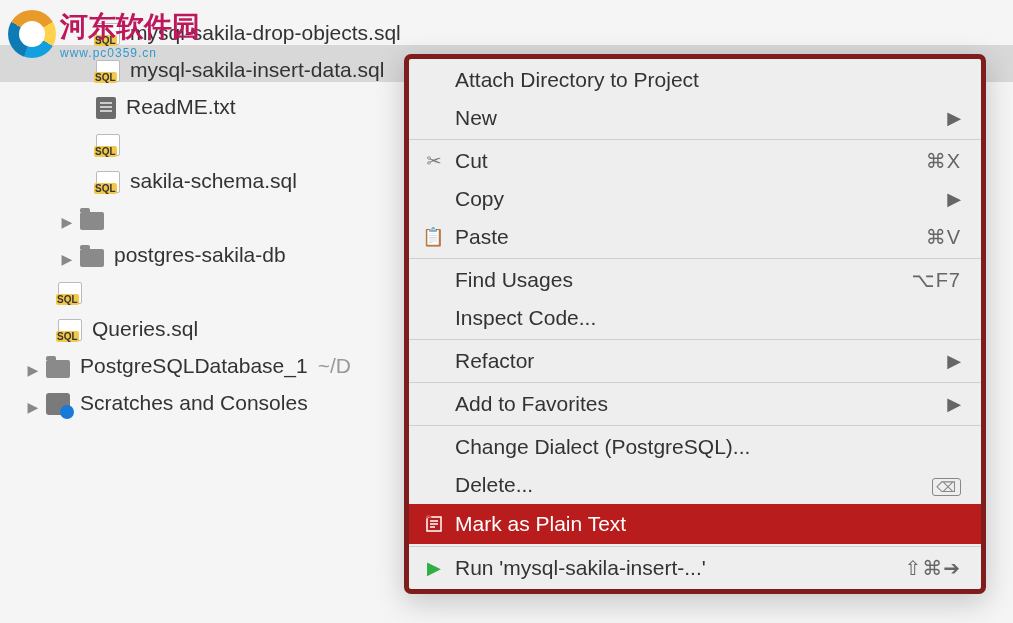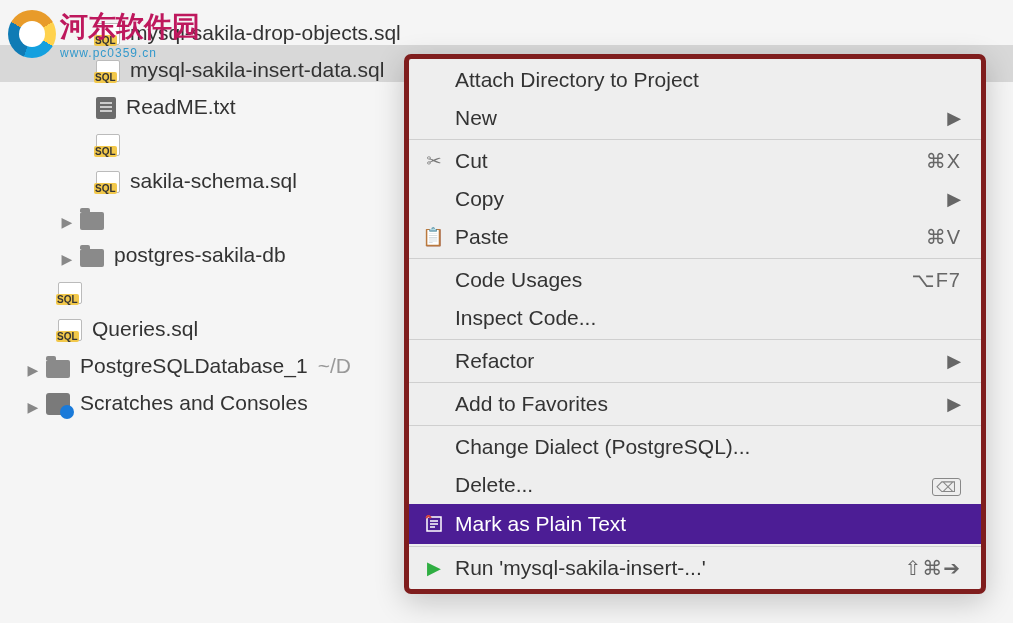--- a/index.html
+++ b/index.html
@@ -154,21 +154,21 @@
     }
     .menu-row{
       display:flex;
       align-items:center;
       height:38px;
       padding:0 20px 0 10px;
       font-size:21px;
       color:#333;
     }
     .menu-row.highlight{
-      background:#4c1d95;
+      background:#b91c1c;
       color:#fff;
       height:40px;
     }
     .menu-icon-col{
       width:30px;
       display:flex;
       justify-content:center;
       align-items:center;
       color:#777;
     }
@@ -296,21 +296,21 @@
   <div class="menu-row">
     <span class="menu-icon-col clipboard-icon">📋</span>
     <span class="menu-label">Paste</span>
     <span class="menu-short">⌘V</span>
   </div>
 
   <div class="menu-divider"></div>
 
   <div class="menu-row">
     <span class="menu-icon-col"></span>
-    <span class="menu-label">Code Usages</span>
+    <span class="menu-label">Find Usages</span>
     <span class="menu-short">⌥F7</span>
   </div>
 
   <div class="menu-row">
     <span class="menu-icon-col"></span>
     <span class="menu-label">Inspect Code...</span>
   </div>
 
   <div class="menu-divider"></div>
 

